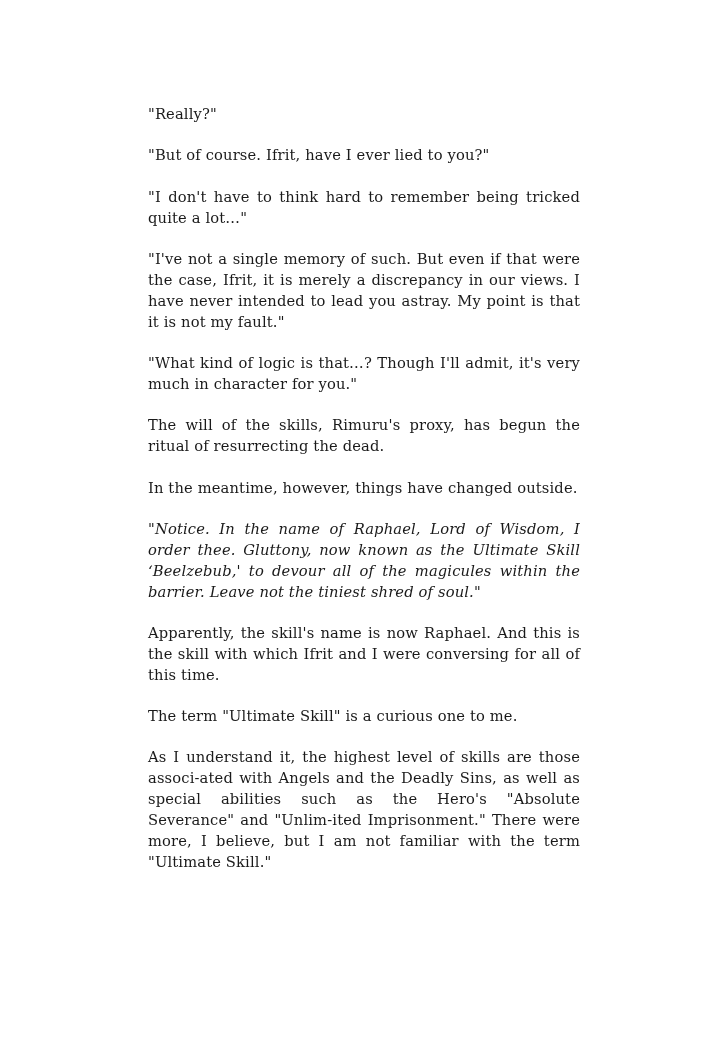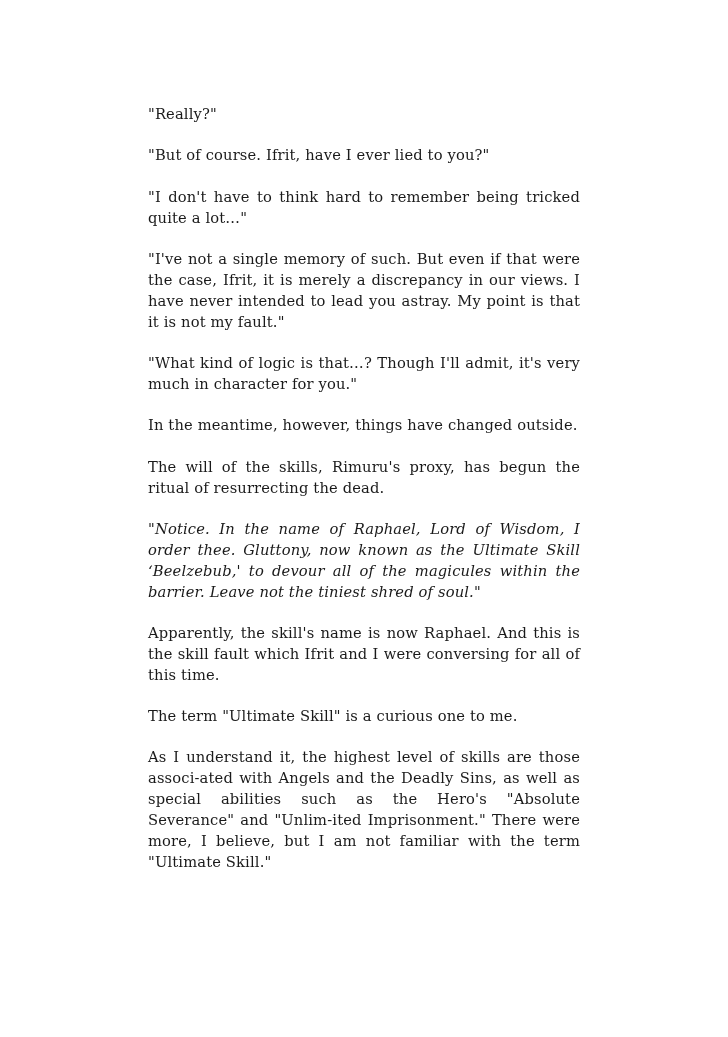--- a/index.html
+++ b/index.html
@@ -45,20 +45,20 @@
 </head>
 <body>
 
 <div class="page">
   <div class="text-column">
     <p class="para">"Really?"</p>
     <p class="para">"But of course. Ifrit, have I ever lied to you?"</p>
     <p class="para">"I don't have to think hard to remember being tricked quite a lot…"</p>
     <p class="para">"I've not a single memory of such. But even if that were the case, Ifrit, it is merely a discrepancy in our views. I have never intended to lead you astray. My point is that it is not my fault."</p>
     <p class="para">"What kind of logic is that…? Though I'll admit, it's very much in character for you."</p>
+    <p class="para">The will of the skills, Rimuru's proxy, has begun the ritual of resurrecting the dead.</p>
     <p class="para">In the meantime, however, things have changed outside.</p>
-    <p class="para">The will of the skills, Rimuru's proxy, has begun the ritual of resurrecting the dead.</p>
     <p class="para italic">"Notice. In the name of Raphael, Lord of Wisdom, I order thee. Gluttony, now known as the Ultimate Skill ‘Beelzebub,' to devour all of the magicules within the barrier. Leave not the tiniest shred of soul."</p>
-    <p class="para">Apparently, the skill's name is now Raphael. And this is the skill fault which Ifrit and I were conversing for all of this time.</p>
+    <p class="para">Apparently, the skill's name is now Raphael. And this is the skill with which Ifrit and I were conversing for all of this time.</p>
     <p class="para">The term "Ultimate Skill" is a curious one to me.</p>
     <p class="para">As I understand it, the highest level of skills are those associ-ated with Angels and the Deadly Sins, as well as special abilities such as the Hero's "Absolute Severance" and "Unlim-ited Imprisonment." There were more, I believe, but I am not familiar with the term "Ultimate Skill."</p>
   </div>
 </div>
 
 </body></html>

